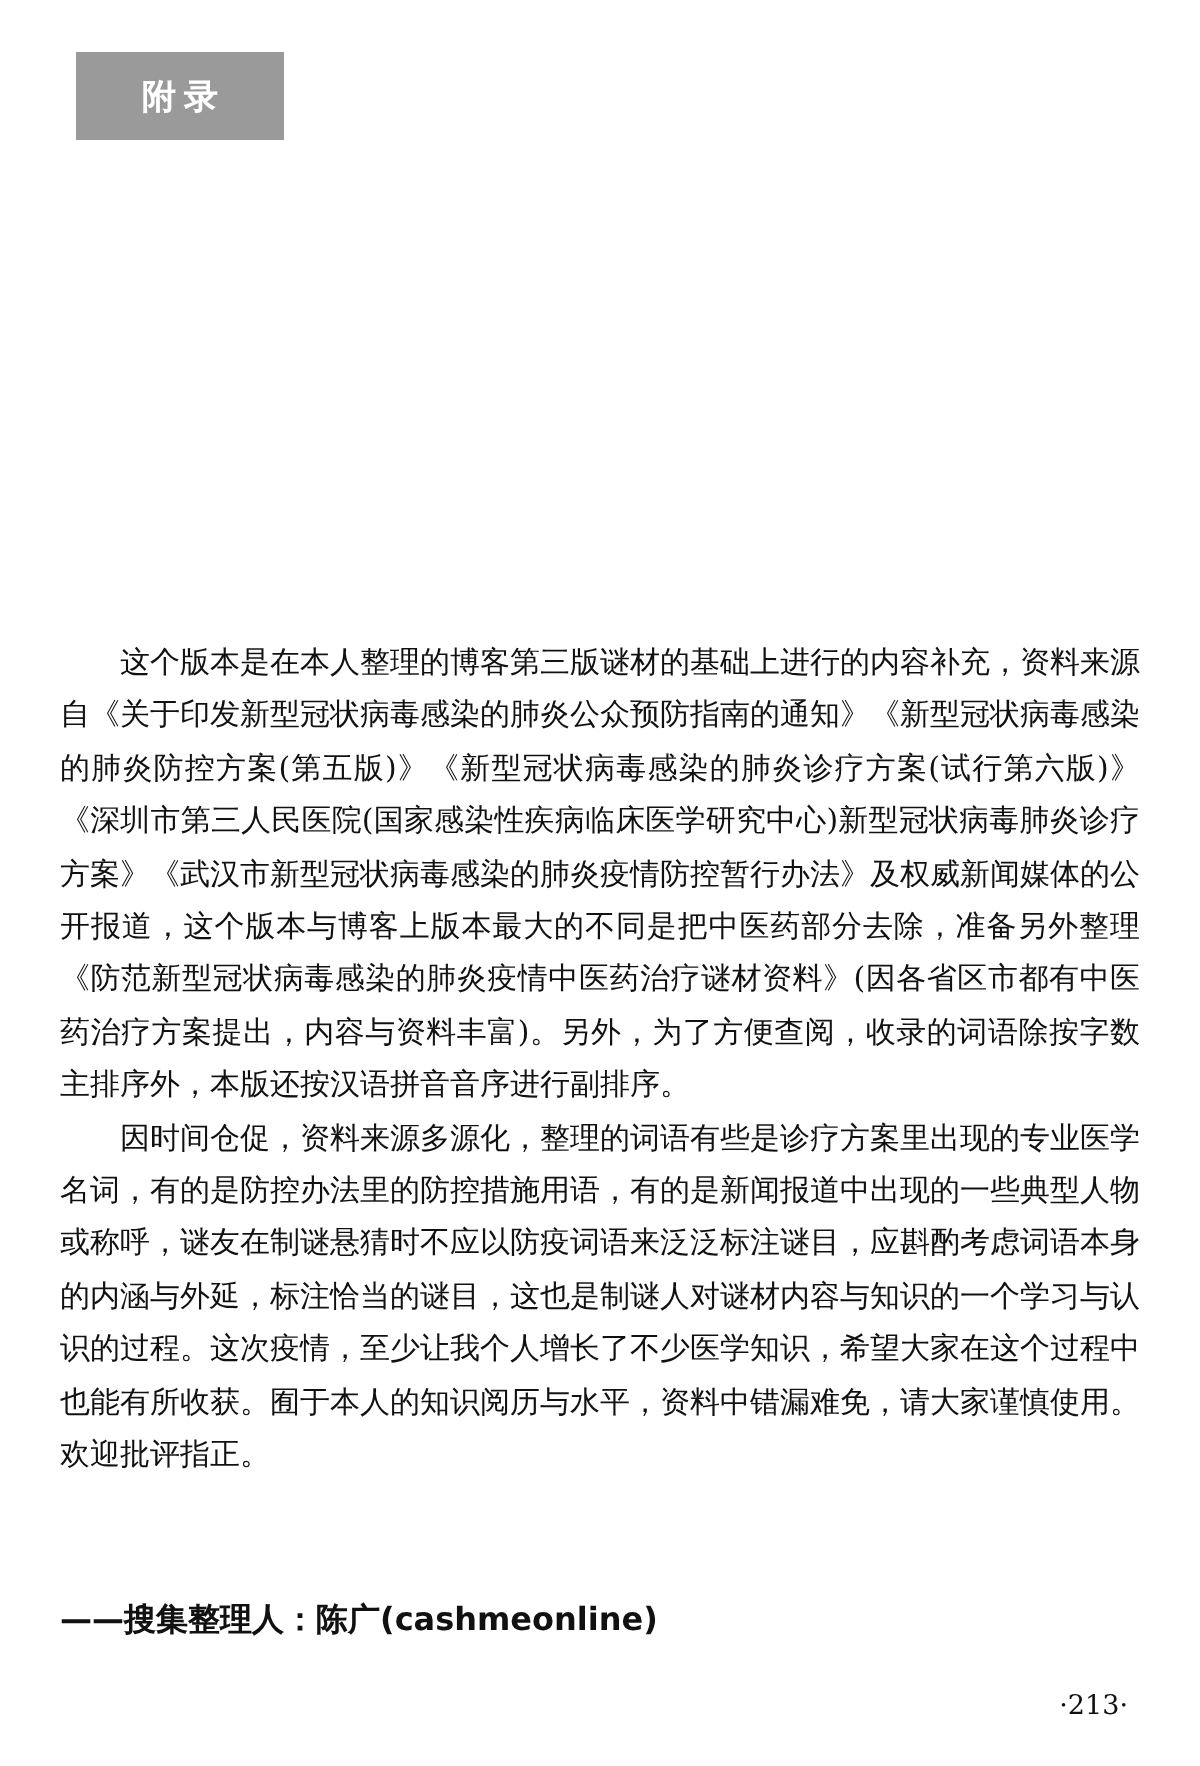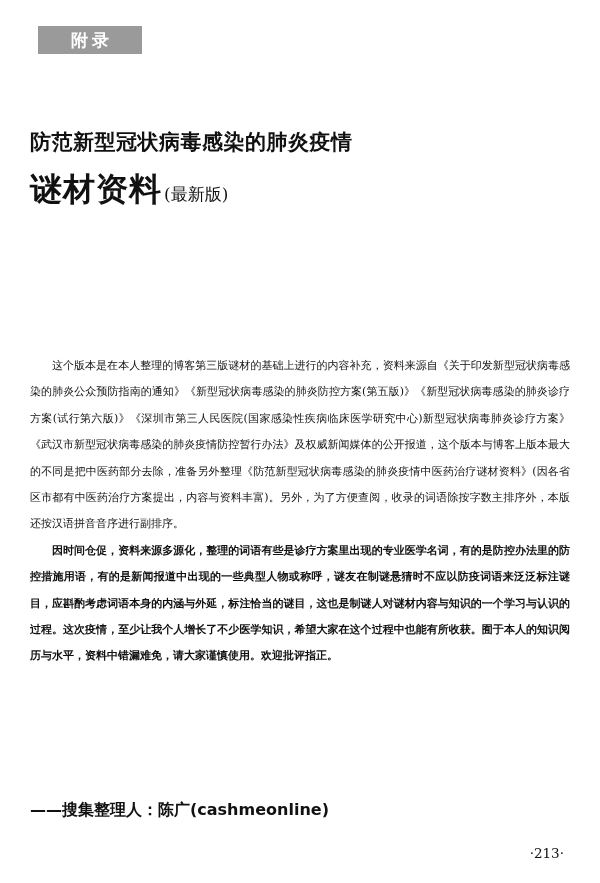--- a/index.html
+++ b/index.html
@@ -21,21 +21,21 @@
     height: 883px;
     box-sizing: border-box;
   }
 
   
   .header-band {
     position: absolute;
     left: 38px;
     top: 26px;
     width: 104px;
-    height: 28px;
+    height: 44px;
     background: #9a9a9a;
     display: flex;
     align-items: center;
     justify-content: center;
   }
   .header-band-label {
     color: #ffffff;
     font-size: 17px;
     letter-spacing: 4px;
     font-family: "DejaVu Sans", "Liberation Sans", sans-serif;
@@ -75,35 +75,33 @@
     margin-left: 2px;
     font-family: "DejaVu Serif", serif;
   }
 
   
   .body-text {
     position: absolute;
     left: 30px;
     top: 318px;
     width: 540px;
-    font-size: 11px;
+    font-size: 15px;
     line-height: 26.4px;
     text-align: justify;
     text-justify: inter-ideograph;
     color: #111111;
     font-family: "DejaVu Serif", "Liberation Serif", serif;
-    margin-top: 35px;
   }
   .para {
     margin: 0;
     text-indent: 2em;
   }
   .para + .para {
     margin-top: 0;
-    font-weight: bold;
   }
 
   
   .signature {
     position: absolute;
     left: 30px;
     top: 800px;
     width: 540px;
     text-align: left;
     padding-right: 72px;
@@ -126,27 +124,20 @@
 </style>
 </head>
 <body>
 
 <div class="page">
 
   <div class="header-band">
     <span class="header-band-label">附录</span>
   </div>
 
-  <div class="title-block">
-    <div class="title-line1">防范新型冠状病毒感染的肺炎疫情</div>
-    <div class="title-line2-wrap">
-      <span class="title-line2">谜材资料</span>
-      <span class="title-sub">(最新版)</span>
-    </div>
-  </div>
 
   <div class="body-text">
     <p class="para">这个版本是在本人整理的博客第三版谜材的基础上进行的内容补充，资料来源自《关于印发新型冠状病毒感染的肺炎公众预防指南的通知》《新型冠状病毒感染的肺炎防控方案(第五版)》《新型冠状病毒感染的肺炎诊疗方案(试行第六版)》《深圳市第三人民医院(国家感染性疾病临床医学研究中心)新型冠状病毒肺炎诊疗方案》《武汉市新型冠状病毒感染的肺炎疫情防控暂行办法》及权威新闻媒体的公开报道，这个版本与博客上版本最大的不同是把中医药部分去除，准备另外整理《防范新型冠状病毒感染的肺炎疫情中医药治疗谜材资料》(因各省区市都有中医药治疗方案提出，内容与资料丰富)。另外，为了方便查阅，收录的词语除按字数主排序外，本版还按汉语拼音音序进行副排序。</p>
     <p class="para">因时间仓促，资料来源多源化，整理的词语有些是诊疗方案里出现的专业医学名词，有的是防控办法里的防控措施用语，有的是新闻报道中出现的一些典型人物或称呼，谜友在制谜悬猜时不应以防疫词语来泛泛标注谜目，应斟酌考虑词语本身的内涵与外延，标注恰当的谜目，这也是制谜人对谜材内容与知识的一个学习与认识的过程。这次疫情，至少让我个人增长了不少医学知识，希望大家在这个过程中也能有所收获。囿于本人的知识阅历与水平，资料中错漏难免，请大家谨慎使用。欢迎批评指正。</p>
   </div>
 
   <div class="signature">——搜集整理人：陈广(cashmeonline)</div>
 
   <div class="page-number">·213·</div>
 

